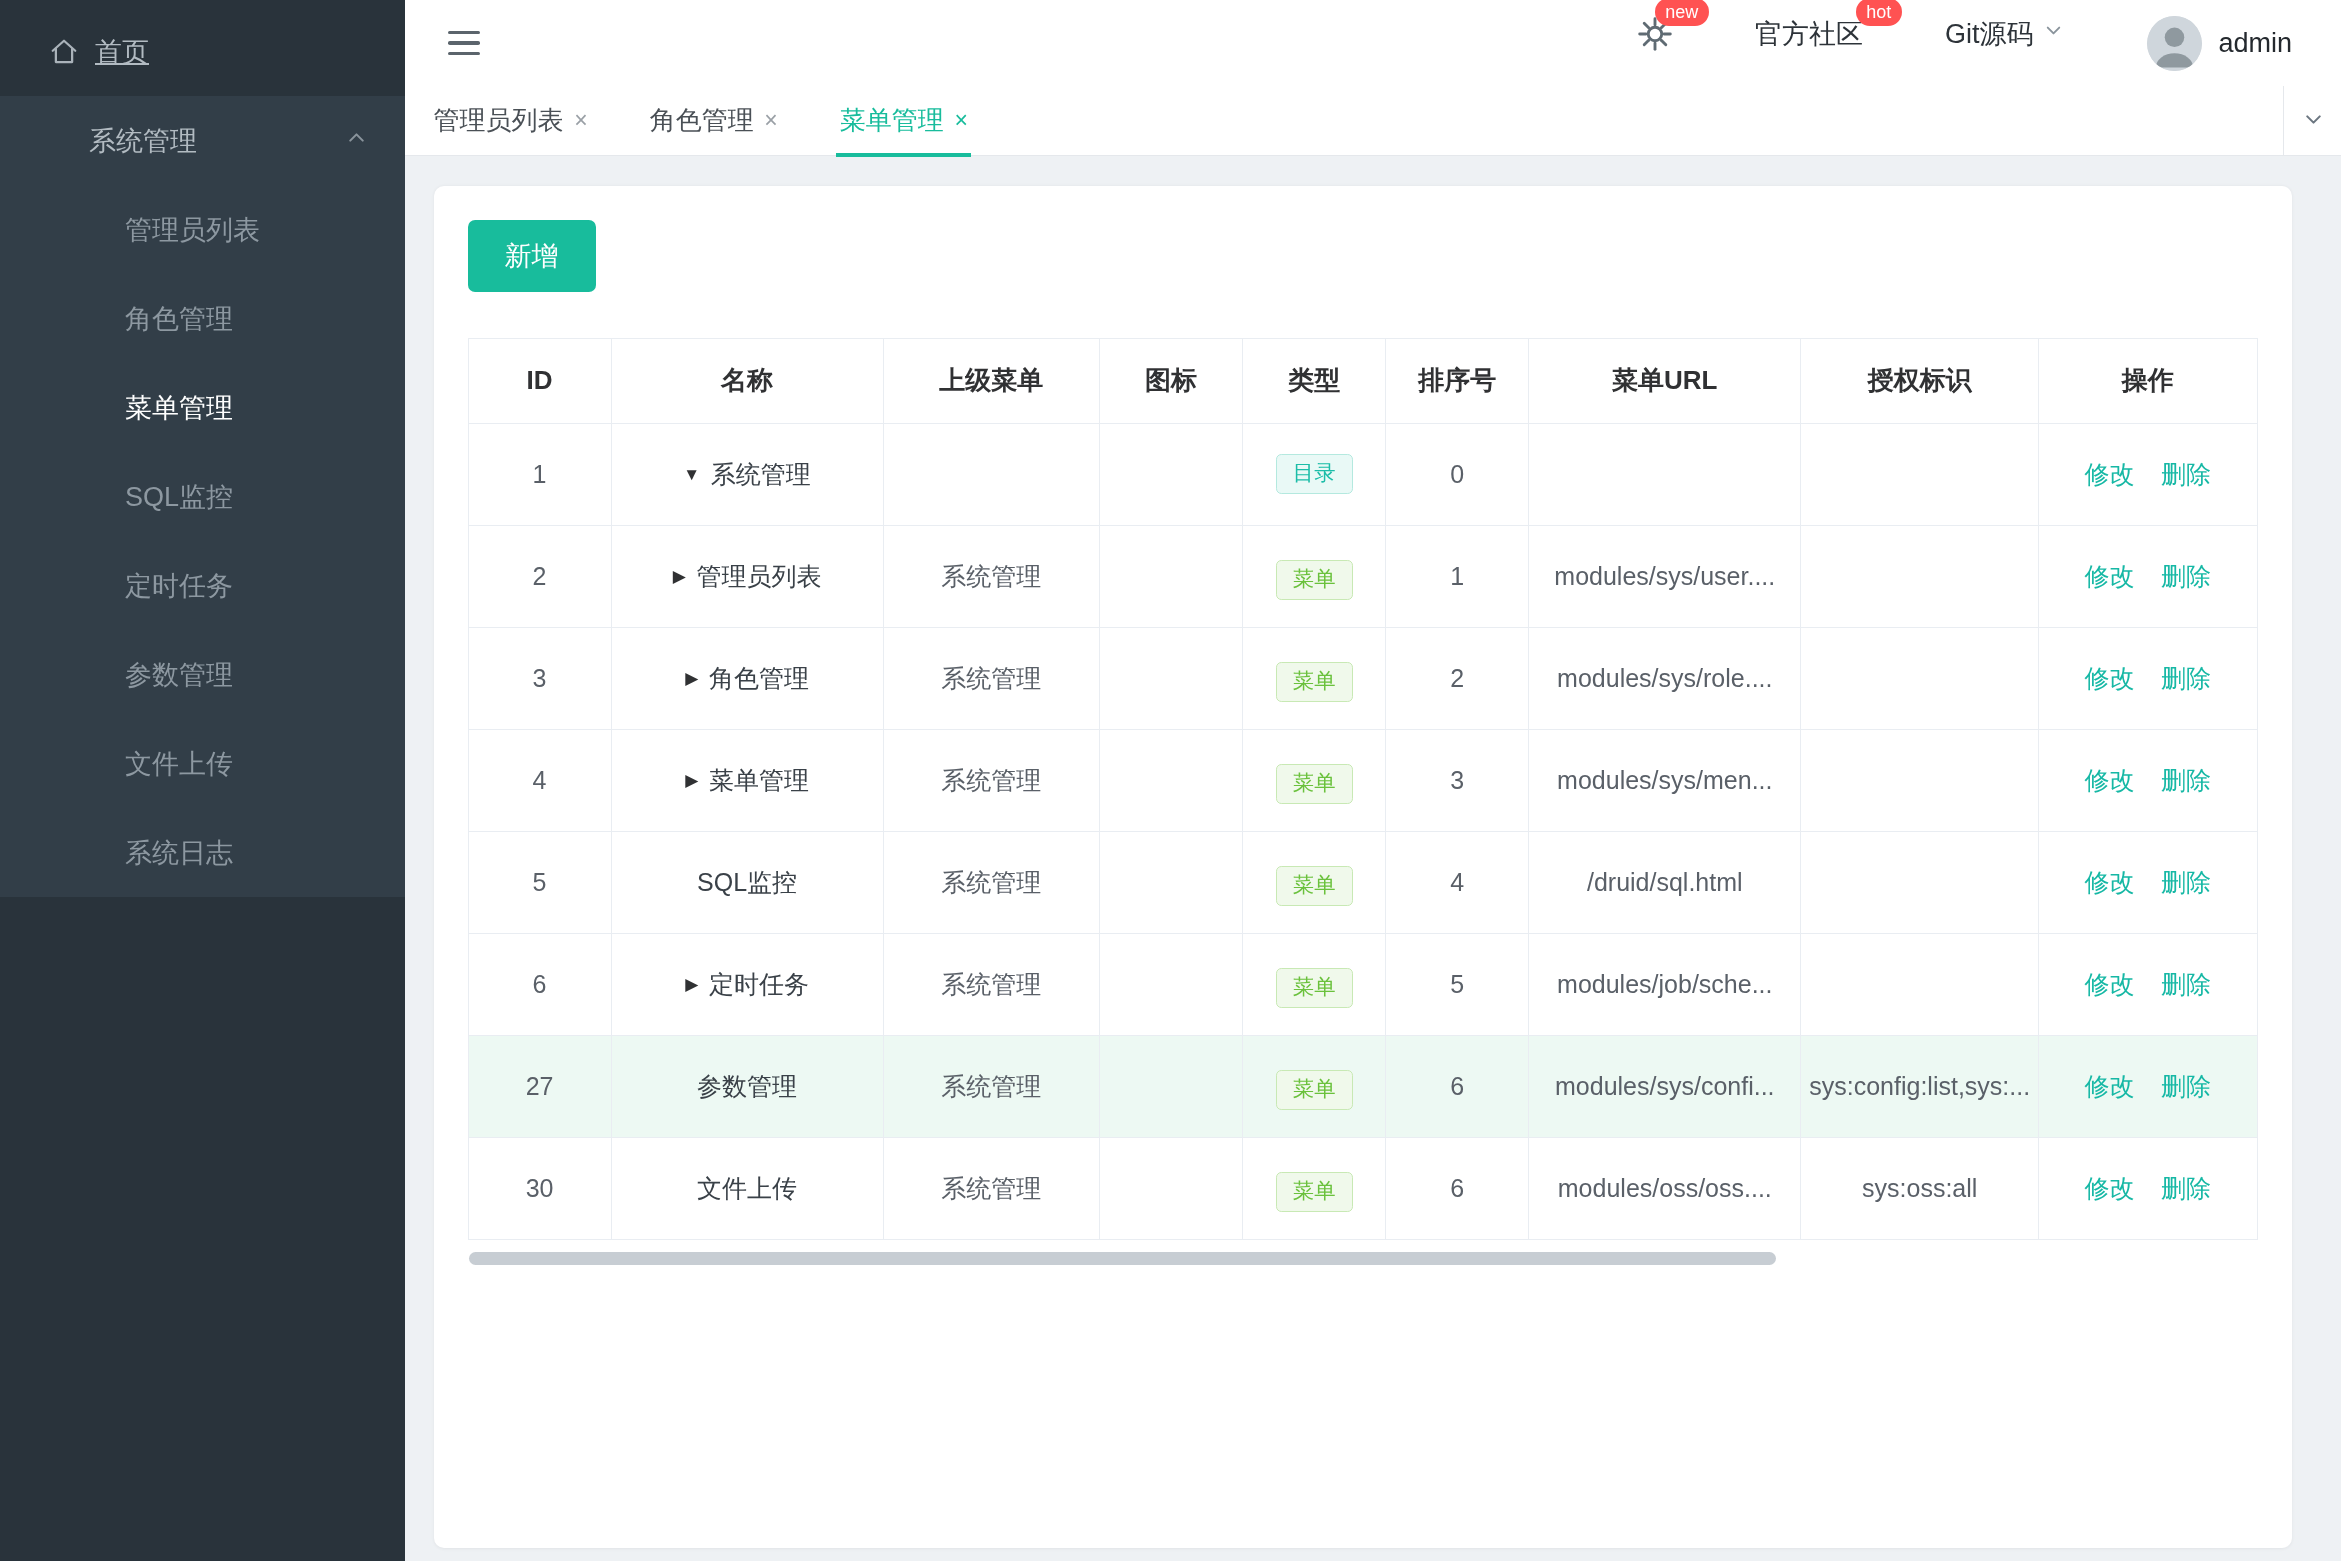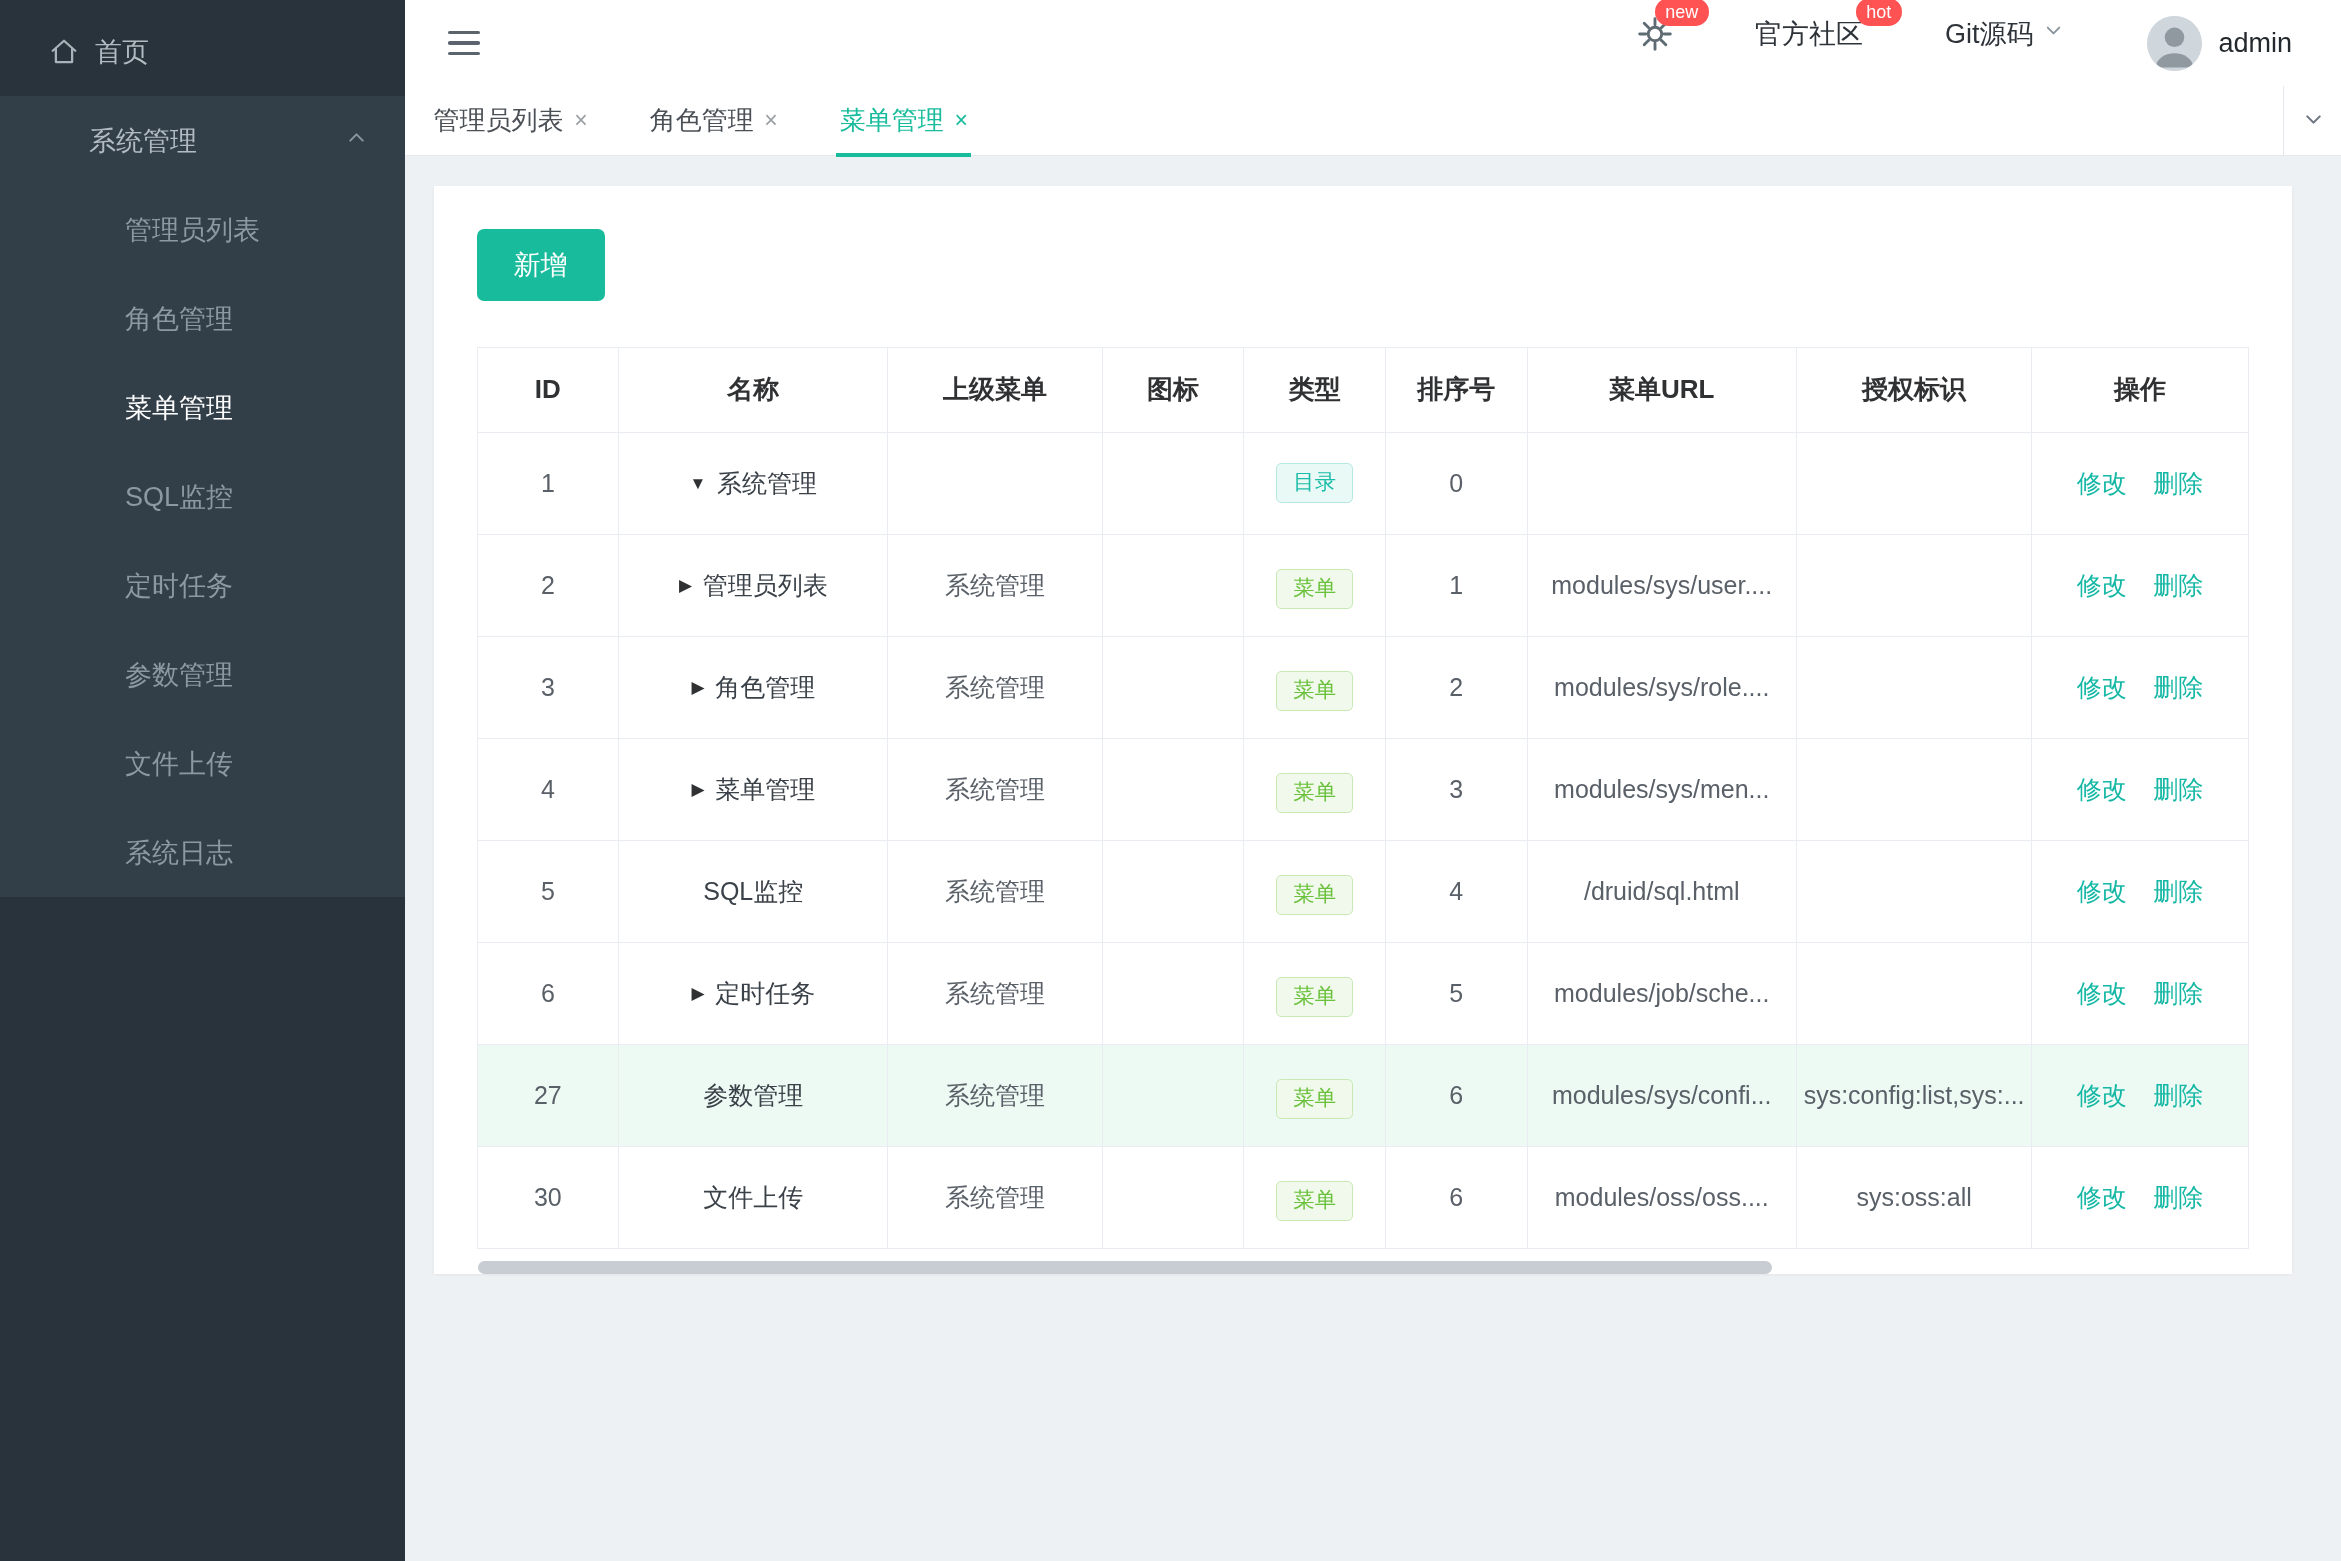--- a/index.html
+++ b/index.html
@@ -19,21 +19,21 @@
   }
   .logo {
     height: 86px; background: #18bc9c; color: #fff;
     display: flex; align-items: center; justify-content: center;
     font-size: 33px; font-weight: 700; letter-spacing: 1.8px;
   }
   .nav { padding-top: 7.1px; }
   .nav-item {
     height: 89px; display: flex; align-items: center;
     padding-left: 49px; gap: 16px;
-    font-size: 27px; color: #b2bbc2; cursor: pointer;
+    font-size: 27px; color: #b2bbc2; cursor: pointer; text-decoration: underline;
   }
   .nav-item .icon { display: inline-flex; width: 30px; justify-content: center; }
   .nav-group { background: #323e48; }
   .nav-group-title {
     height: 89px; display: flex; align-items: center;
     padding: 0 36px 0 89px;
     font-size: 27px; color: #b2bbc2; cursor: pointer;
   }
   .nav-group-title .grow { flex: 1; }
   .sub-item {
@@ -85,23 +85,23 @@
     border-left: 0.9px solid #e5e8ec; background: #fff;
     display: flex; align-items: center; justify-content: center; cursor: pointer;
   }
 
   
   .content {
     position: absolute; left: 405px; top: 157px; width: 1937px; height: 1405px;
     background: #eef1f4;
   }
   .card {
-    position: absolute; left: 28.5px; top: 28.5px; width: 1858px; height: 1088px;
-    background: #fff; border-radius: 0; box-shadow: 0 0.9px 3.6px rgba(0,0,0,0.06);
-    padding: 43px; overflow: hidden;
+    position: absolute; left: 28.5px; top: 28.5px; width: 1858px; height: 1362px;
+    background: #fff; border-radius: 10px; box-shadow: 0 0.9px 3.6px rgba(0,0,0,0.06);
+    padding: 34px; overflow: hidden;
   }
   .btn-add {
     display: inline-block; background: #18bc9c; color: #fff; border: none;
     font-size: 27px; padding: 18px 37px; border-radius: 7.1px; cursor: pointer;
     font-family: inherit;
   }
   .table-wrap { margin-top: 46px; }
   table { width: 100%; border-collapse: collapse; table-layout: fixed; }
   th, td { border: 0.9px solid #e9edf2; text-align: center; }
   th { height: 85px; font-size: 26px; font-weight: 700; color: #303133; background: #fff; }

